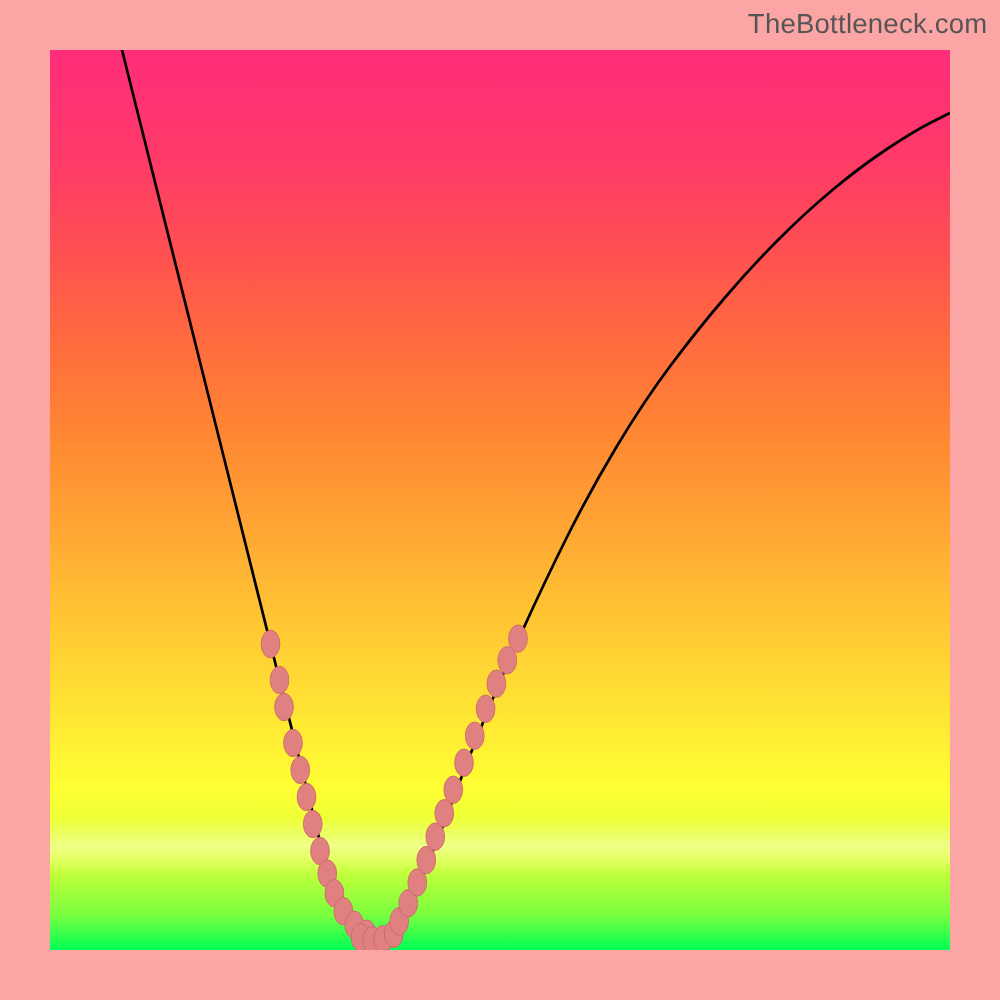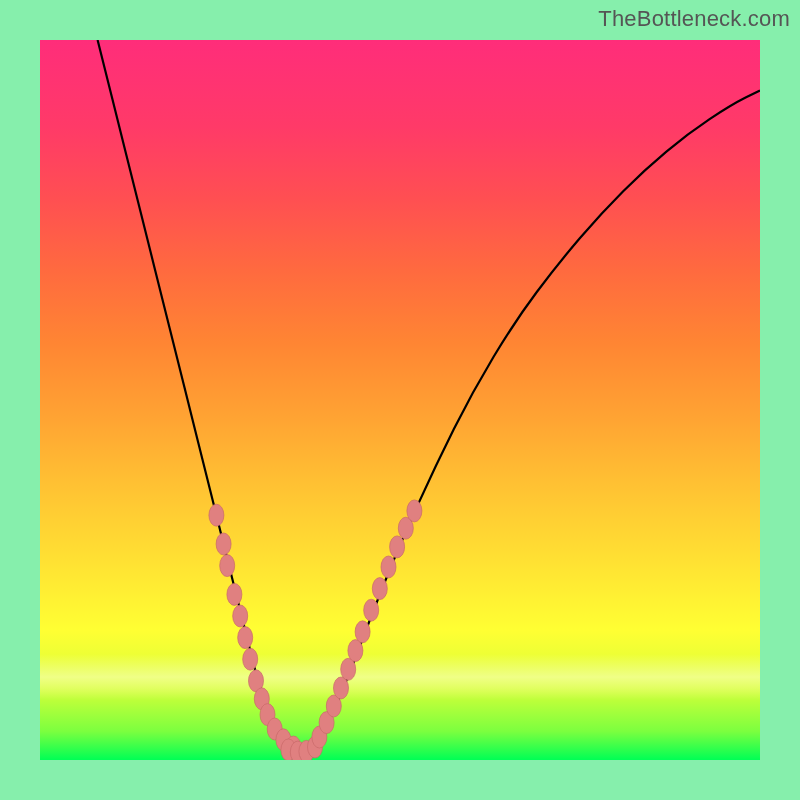--- a/index.html
+++ b/index.html
@@ -9,21 +9,21 @@
     height: 800px;
     background: #000;
     overflow: hidden;
   }
   .frame {
     position: absolute;
     left: 0;
     top: 0;
     width: 800px;
     height: 800px;
-    background: #86efac;
+    background: #fca5a5;
   }
   .plot {
     position: absolute;
     left: 40px;
     top: 40px;
     width: 720px;
     height: 720px;
     
     background: linear-gradient(
       to top,

